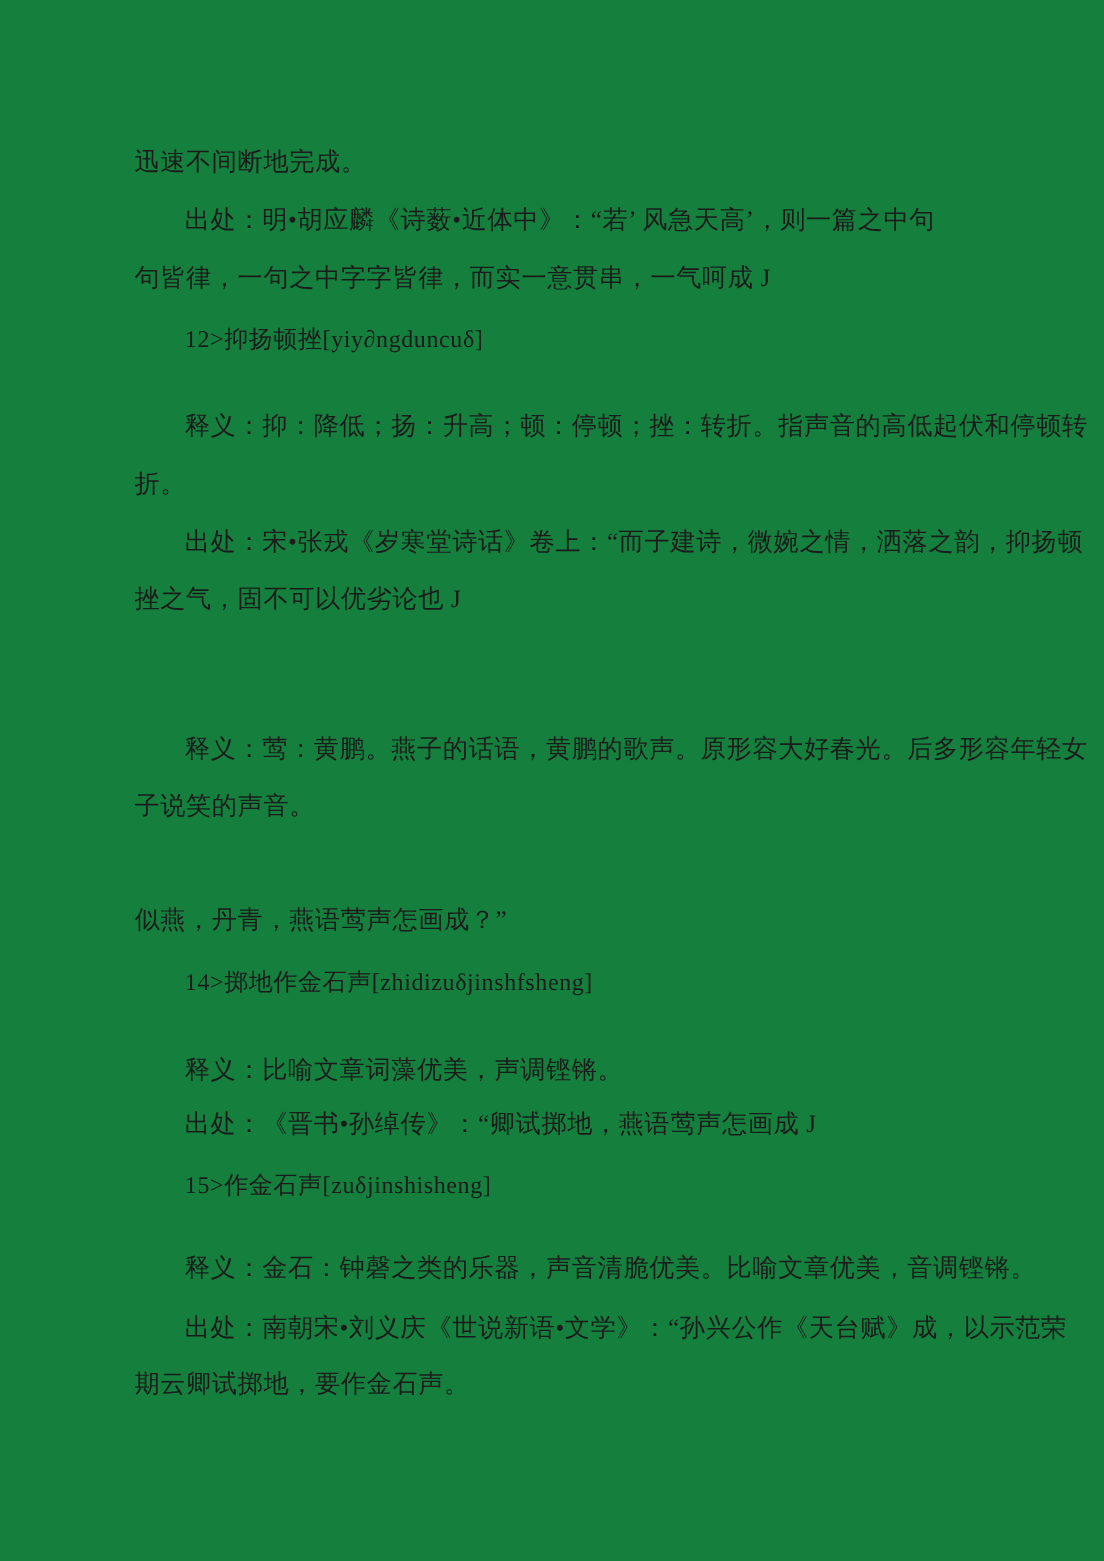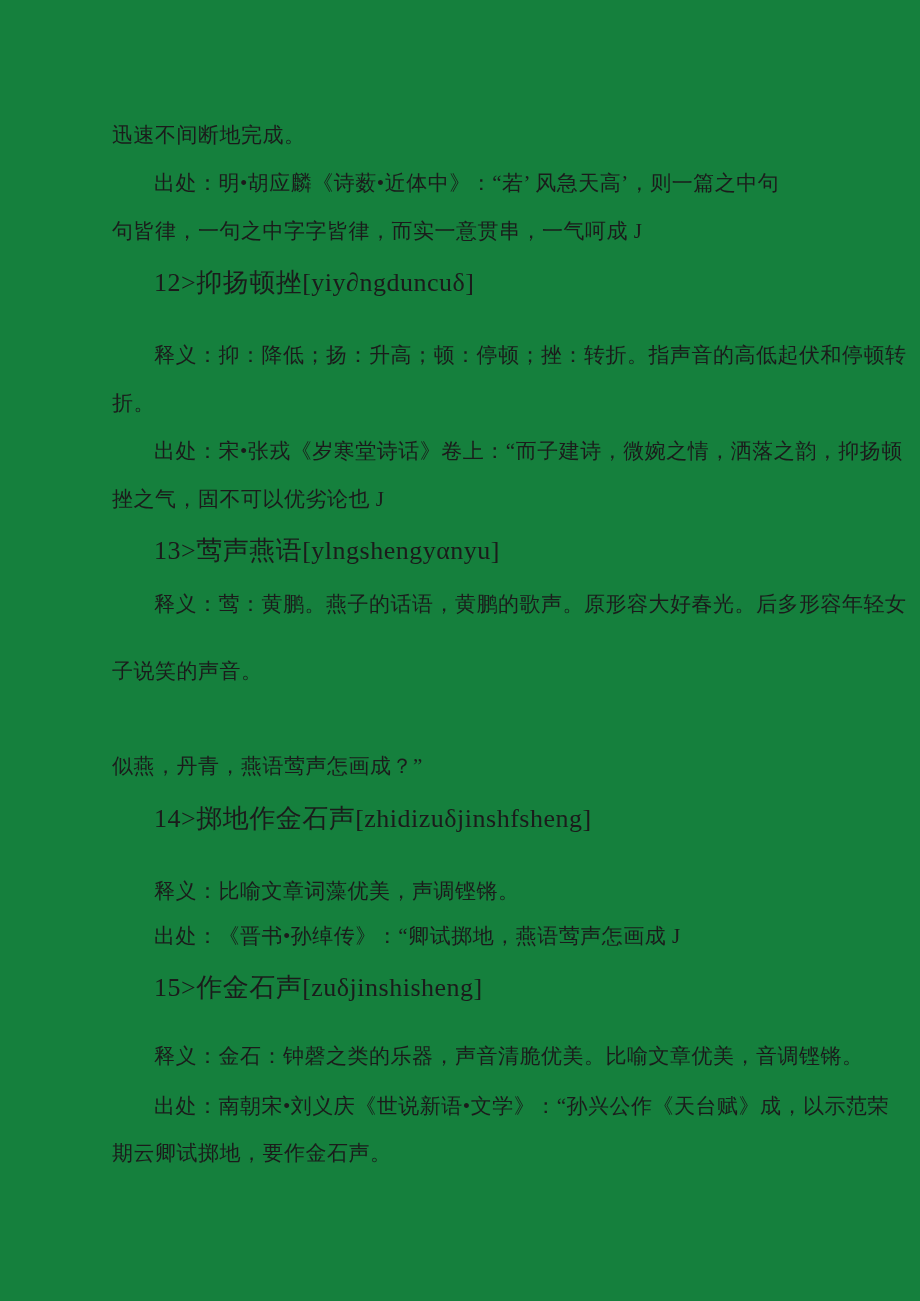--- a/index.html
+++ b/index.html
@@ -22,40 +22,39 @@
     position: absolute;
     left: 112px;
     width: 740px;
     white-space: nowrap;
     letter-spacing: 0.5px;
   }
   .ln.ind {
     left: 154px;
   }
   .ln.head {
-    font-size: 26px;
+    font-size: 20px;
   }
 </style>
 </head>
 <body>
 
 <div class="page">
 
   <div class="ln" style="top:122px">迅速不间断地完成。</div>
   <div class="ln ind" style="top:170px">出处：明•胡应麟《诗薮•近体中》：“若’ 风急天高’，则一篇之中句</div>
   <div class="ln" style="top:218px">句皆律，一句之中字字皆律，而实一意贯串，一气呵成 J</div>
 
   <div class="ln ind head" style="top:270px">12&gt;抑扬顿挫[yiy∂ngduncuδ]</div>
   <div class="ln ind" style="top:342px">释义：抑：降低；扬：升高；顿：停顿；挫：转折。指声音的高低起伏和停顿转</div>
   <div class="ln" style="top:390px">折。</div>
   <div class="ln ind" style="top:438px">出处：宋•张戎《岁寒堂诗话》卷上：“而子建诗，微婉之情，洒落之韵，抑扬顿</div>
   <div class="ln" style="top:486px">挫之气，固不可以优劣论也 J</div>
 
-  <div class="ln ind head" style="top:538px">13&gt;莺声燕语[ylngshengyαnyu]</div>
-  <div class="ln ind" style="top:591px">释义：莺：黄鹏。燕子的话语，黄鹏的歌声。原形容大好春光。后多形容年轻女</div>
+  <div class="ln ind" style="top:611px">释义：莺：黄鹏。燕子的话语，黄鹏的歌声。原形容大好春光。后多形容年轻女</div>
   <div class="ln" style="top:658px">子说笑的声音。</div>
   <div class="ln" style="top:753px">似燕，丹青，燕语莺声怎画成？”</div>
 
   <div class="ln ind head" style="top:806px">14&gt;掷地作金石声[zhidizuδjinshfsheng]</div>
   <div class="ln ind" style="top:878px">释义：比喻文章词藻优美，声调铿锵。</div>
   <div class="ln ind" style="top:923px">出处：《晋书•孙绰传》：“卿试掷地，燕语莺声怎画成 J</div>
 
   <div class="ln ind head" style="top:975px">15&gt;作金石声[zuδjinshisheng]</div>
   <div class="ln ind" style="top:1093px">出处：南朝宋•刘义庆《世说新语•文学》：“孙兴公作《天台赋》成，以示范荣</div>
   <div class="ln ind" style="top:1043px">释义：金石：钟磬之类的乐器，声音清脆优美。比喻文章优美，音调铿锵。</div>

